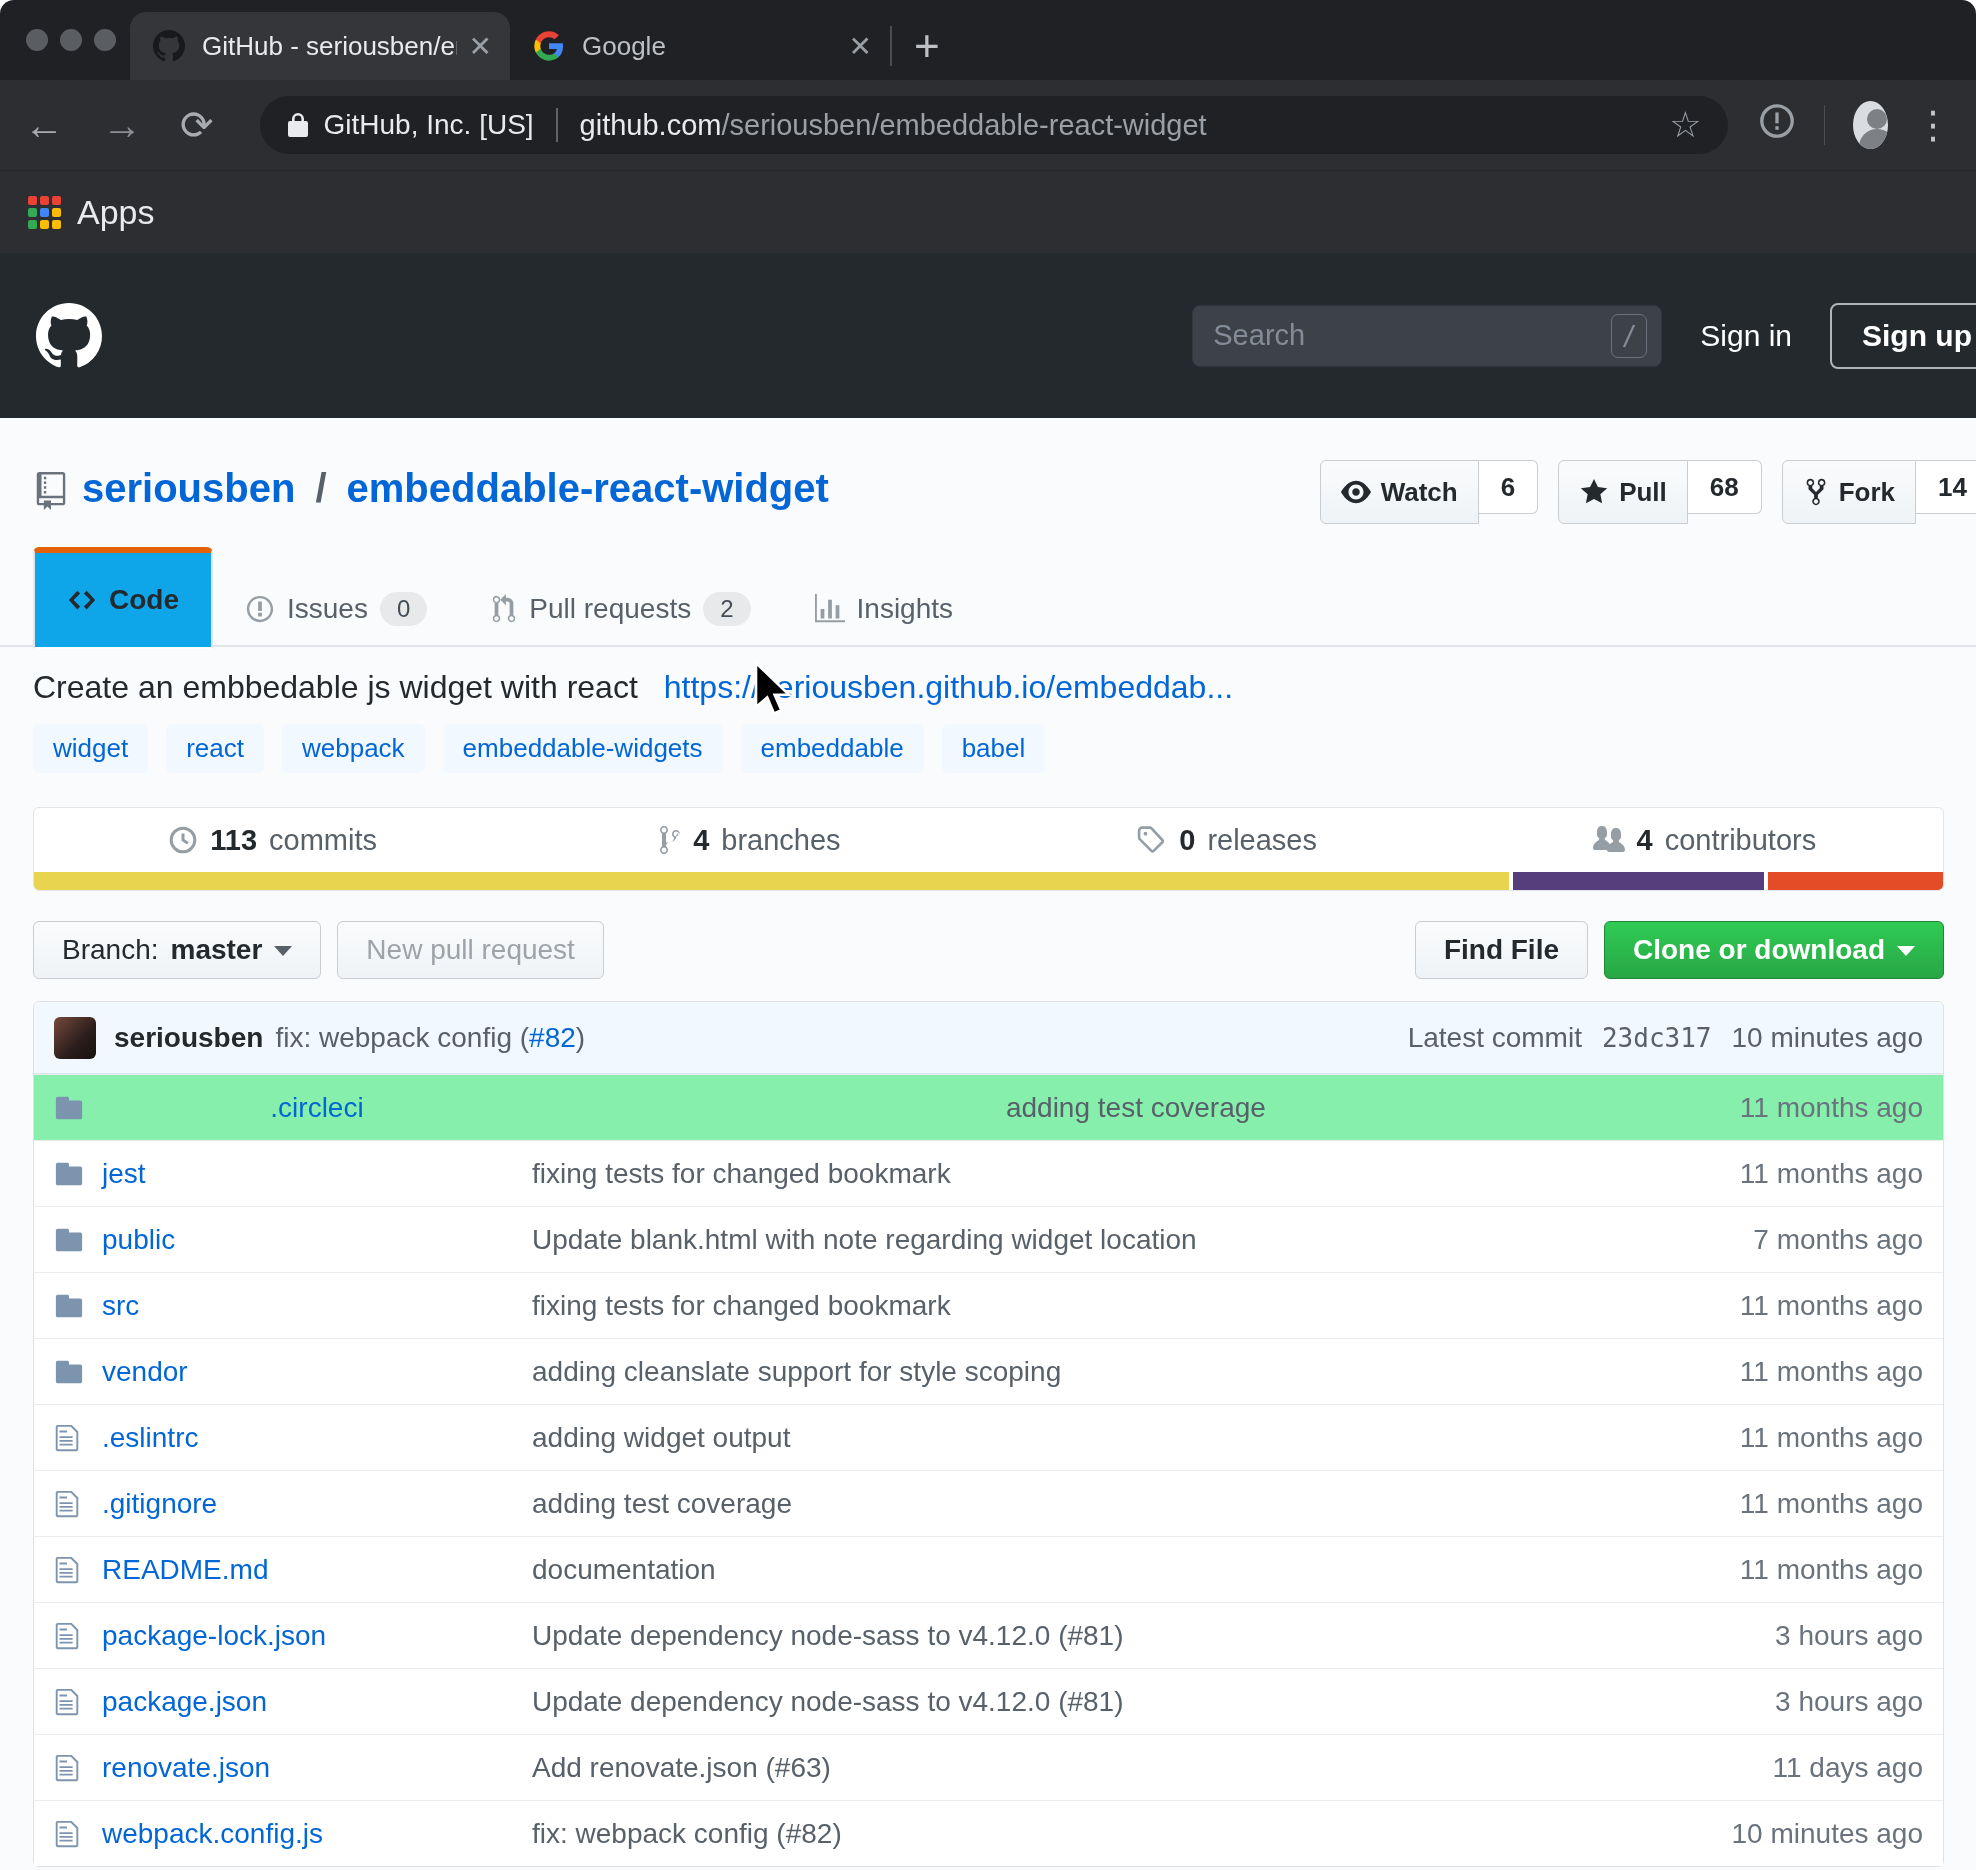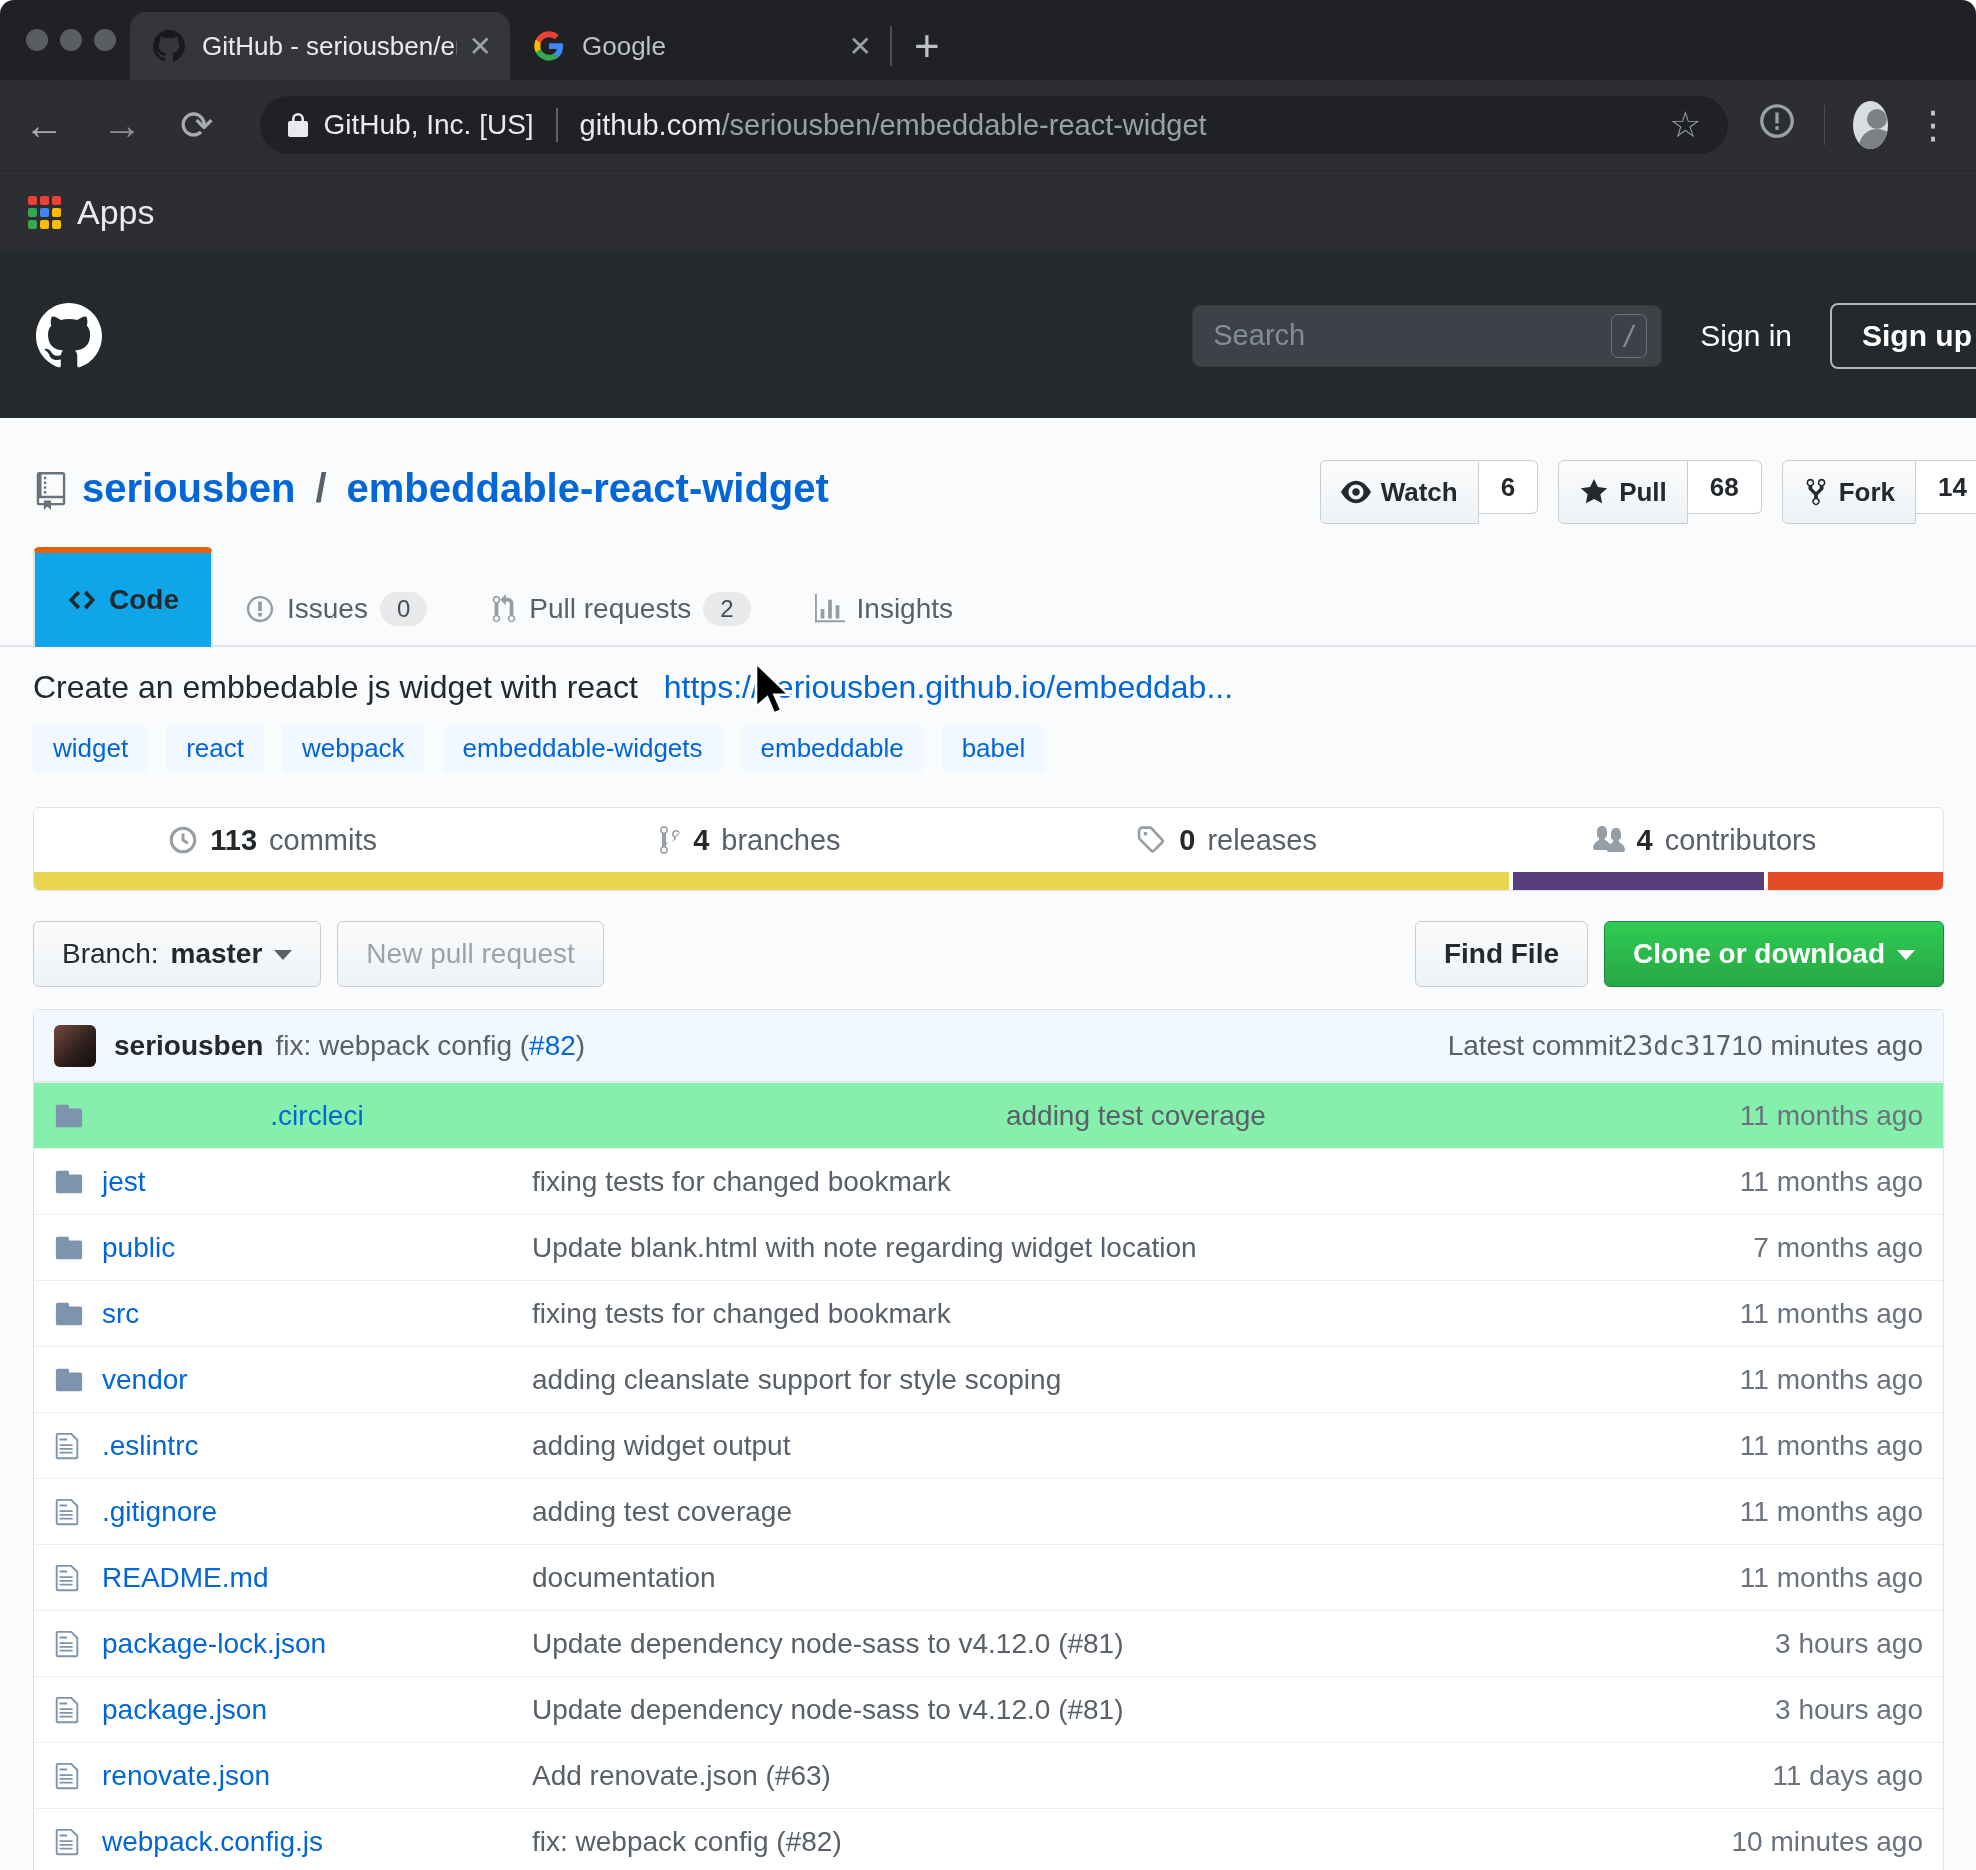--- a/index.html
+++ b/index.html
@@ -105,41 +105,41 @@
   .stats-row { display:flex; height:64px; align-items:center; }
   .stat { flex:1; display:flex; align-items:center; justify-content:center; gap:12px;
     font-size:29px; color:#586069; }
   .stat b { color:#24292e; }
   .stat svg { flex:0 0 auto; }
   .lang-bar { display:flex; height:18px; background:#fff; }
   .lang-seg { height:100%; }
   .lang-seg + .lang-seg { margin-left:4px; }
 
   .btn-row { margin-top:30px; display:flex; align-items:center; }
-  .btn { height:66px; display:inline-flex; align-items:center; gap:12px; padding:0 28px;
+  .btn { height:58px; display:inline-flex; align-items:center; gap:12px; padding:0 28px;
     font-size:28px; color:#24292e; background:linear-gradient(#fafbfc,#eff3f6);
     border:1px solid #c9cdd1; border-radius:6px; }
   .btn .caret { width:0; height:0; border-left:9px solid transparent; border-right:9px solid transparent;
     border-top:10px solid #586069; margin-top:2px; }
   .btn--disabled { color:#9da3a9; }
   .btn--bold { font-weight:600; }
   .btn + .btn { margin-left:16px; }
   .btn-row .right { margin-left:auto; display:flex; }
   .btn--green { background:linear-gradient(-180deg,#2fcb53,#28a745); border-color:#22863a;
     color:#fff; font-weight:700; }
   .btn--green .caret { border-top-color:#fff; }
 
   .file-box { margin-top:22px; border:1px solid #dfe2e5; border-radius:6px; background:#fff; }
   .commit-head { background:#f1f8ff; border-bottom:1px solid #dbe5f1; border-radius:6px 6px 0 0;
     height:72px; display:flex; align-items:center; padding:0 20px; font-size:28px; color:#586069; }
   .commit-avatar { width:42px; height:42px; border-radius:6px;
     background:linear-gradient(135deg,#6b4237 10%,#2a1d1b 60%,#17100f); margin-right:18px; }
   .commit-author { font-weight:700; color:#24292e; margin-right:12px; }
   .commit-link { color:#0366d6; }
-  .commit-right { margin-left:auto; display:flex; align-items:center; gap:0;text-align:center; }
+  .commit-right { margin-left:auto; display:flex; align-items:center; gap:20px;text-align:center; }
   .commit-sha { font-family:"DejaVu Sans Mono", monospace; font-size:26px; }
 
   .frow { height:66px; display:flex; align-items:center; padding:0 20px; border-top:1px solid #eaecef;
     font-size:28px; background:#fff; }
   .frow:first-of-type { border-top:none; }
   .frow--shaded { background:#86efac;text-align:center; }
   .frow .ficon { width:48px; display:flex; }
   .frow .fname { color:#0366d6; width:430px; }
   .frow .fdesc { flex:1; color:#586069; }
   .frow .fage { color:#6a737d; }

